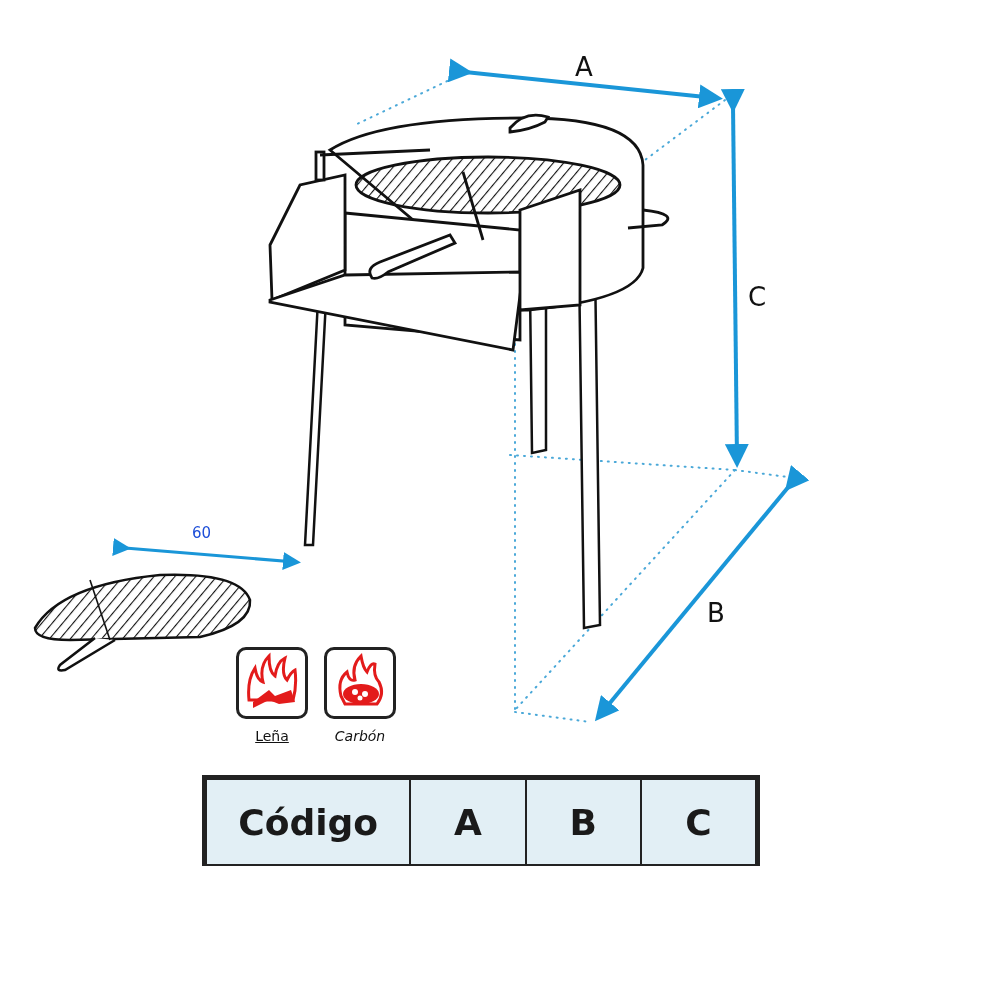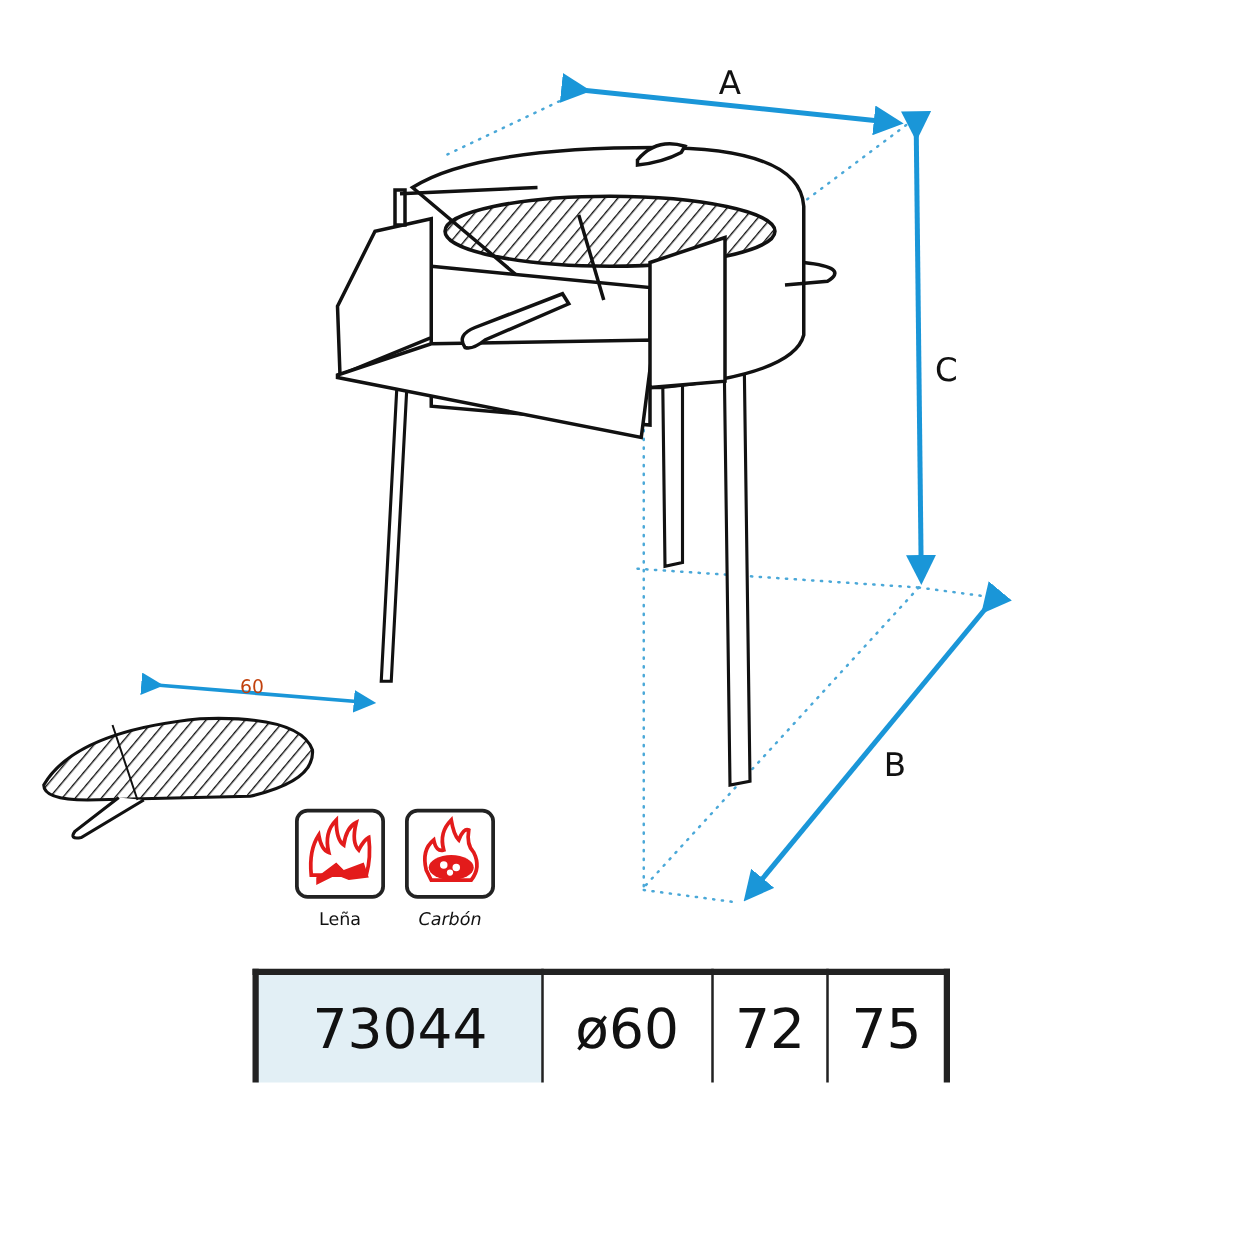--- a/index.html
+++ b/index.html
@@ -1,19 +1,19 @@
 <!DOCTYPE html>
 <html><head>
 <meta charset="utf-8">
 <style>
   html, body { margin:0; padding:0; background:#ffffff; }
   body { width:1000px; height:1000px; position:relative; overflow:hidden; font-family:"Liberation Sans", sans-serif; }
   #diagram { position:absolute; left:0; top:0; width:1000px; height:760px; }
   .dim-label { position:absolute; font-family:"DejaVu Sans", sans-serif; color:#111; font-size:26px; }
-  .small-label { position:absolute; font-family:"DejaVu Sans", sans-serif; color:#c2410c; font-size:15px;margin-top:16px; }
+  .small-label { position:absolute; font-family:"DejaVu Sans", sans-serif; color:#1d4ed8; font-size:15px; }
   .fuel-icon { position:absolute; width:72px; height:72px; border:3px solid #222; border-radius:10px; background:#fff; box-sizing:border-box; }
   .fuel-label { position:absolute; font-family:"DejaVu Sans", sans-serif; font-size:14px; color:#111; text-align:center; width:90px; }
   #spec-table { position:absolute; left:202px; top:775px; width:558px; border-collapse:collapse; border:5px solid #222; border-bottom:none; }
   #spec-table td, #spec-table th { border:2px solid #222; text-align:center; padding:0; }
   #spec-table th { height:84px; background:#e2eff5; font-family:"DejaVu Sans", sans-serif; font-weight:bold; font-size:36px; color:#1a1a1a; }
   #spec-table td { height:86px; font-family:"DejaVu Sans", sans-serif; font-size:44px; color:#111; background:#fff; vertical-align:middle; border-bottom:none; }
   #spec-table td.code-cell { background:#e2eff5; }
 </style>
 </head>
 <body>
@@ -91,26 +91,26 @@
   </div>
   <div class="fuel-icon" style="left:324px;top:647px;">
     <svg width="66" height="66" viewBox="0 0 66 66">
       <path d="M14,46 Q10,30 20,22 Q22,32 28,30 Q24,16 34,6 Q36,18 40,22 Q44,12 48,14 Q46,26 52,32 Q58,44 50,54 L18,54 Z" fill="#fff" stroke="#e31b1b" stroke-width="3"></path>
       <ellipse cx="34" cy="44" rx="18" ry="10" fill="#e31b1b"></ellipse>
       <circle cx="28" cy="42" r="3" fill="#fff"></circle>
         <circle cx="38" cy="44" r="3" fill="#fff"></circle>
         <circle cx="33" cy="48" r="2.5" fill="#fff"></circle>
     </svg>
   </div>
-  <span class="fuel-label" style="left:227px;top:728px;">Leña</span>
+  <span class="fuel-label" style="left:227px;top:728px;text-decoration:underline;">Leña</span>
   <span class="fuel-label" style="left:315px;top:728px;font-style:italic;">Carbón</span>
 </div>
 
 <table id="spec-table">
   <tbody>
-  <tr>
-    <td class="code-cell">73044</td>
-    <td>ø60</td>
-    <td>72</td>
-    <td>75</td>
+      <tr>
+    <th style="width:205px;">Código</th>
+    <th style="width:117px;">A</th>
+    <th style="width:117px;">B</th>
+    <th style="width:117px;">C</th>
   </tr>
 </tbody>
   </table>
 
 </body></html>

